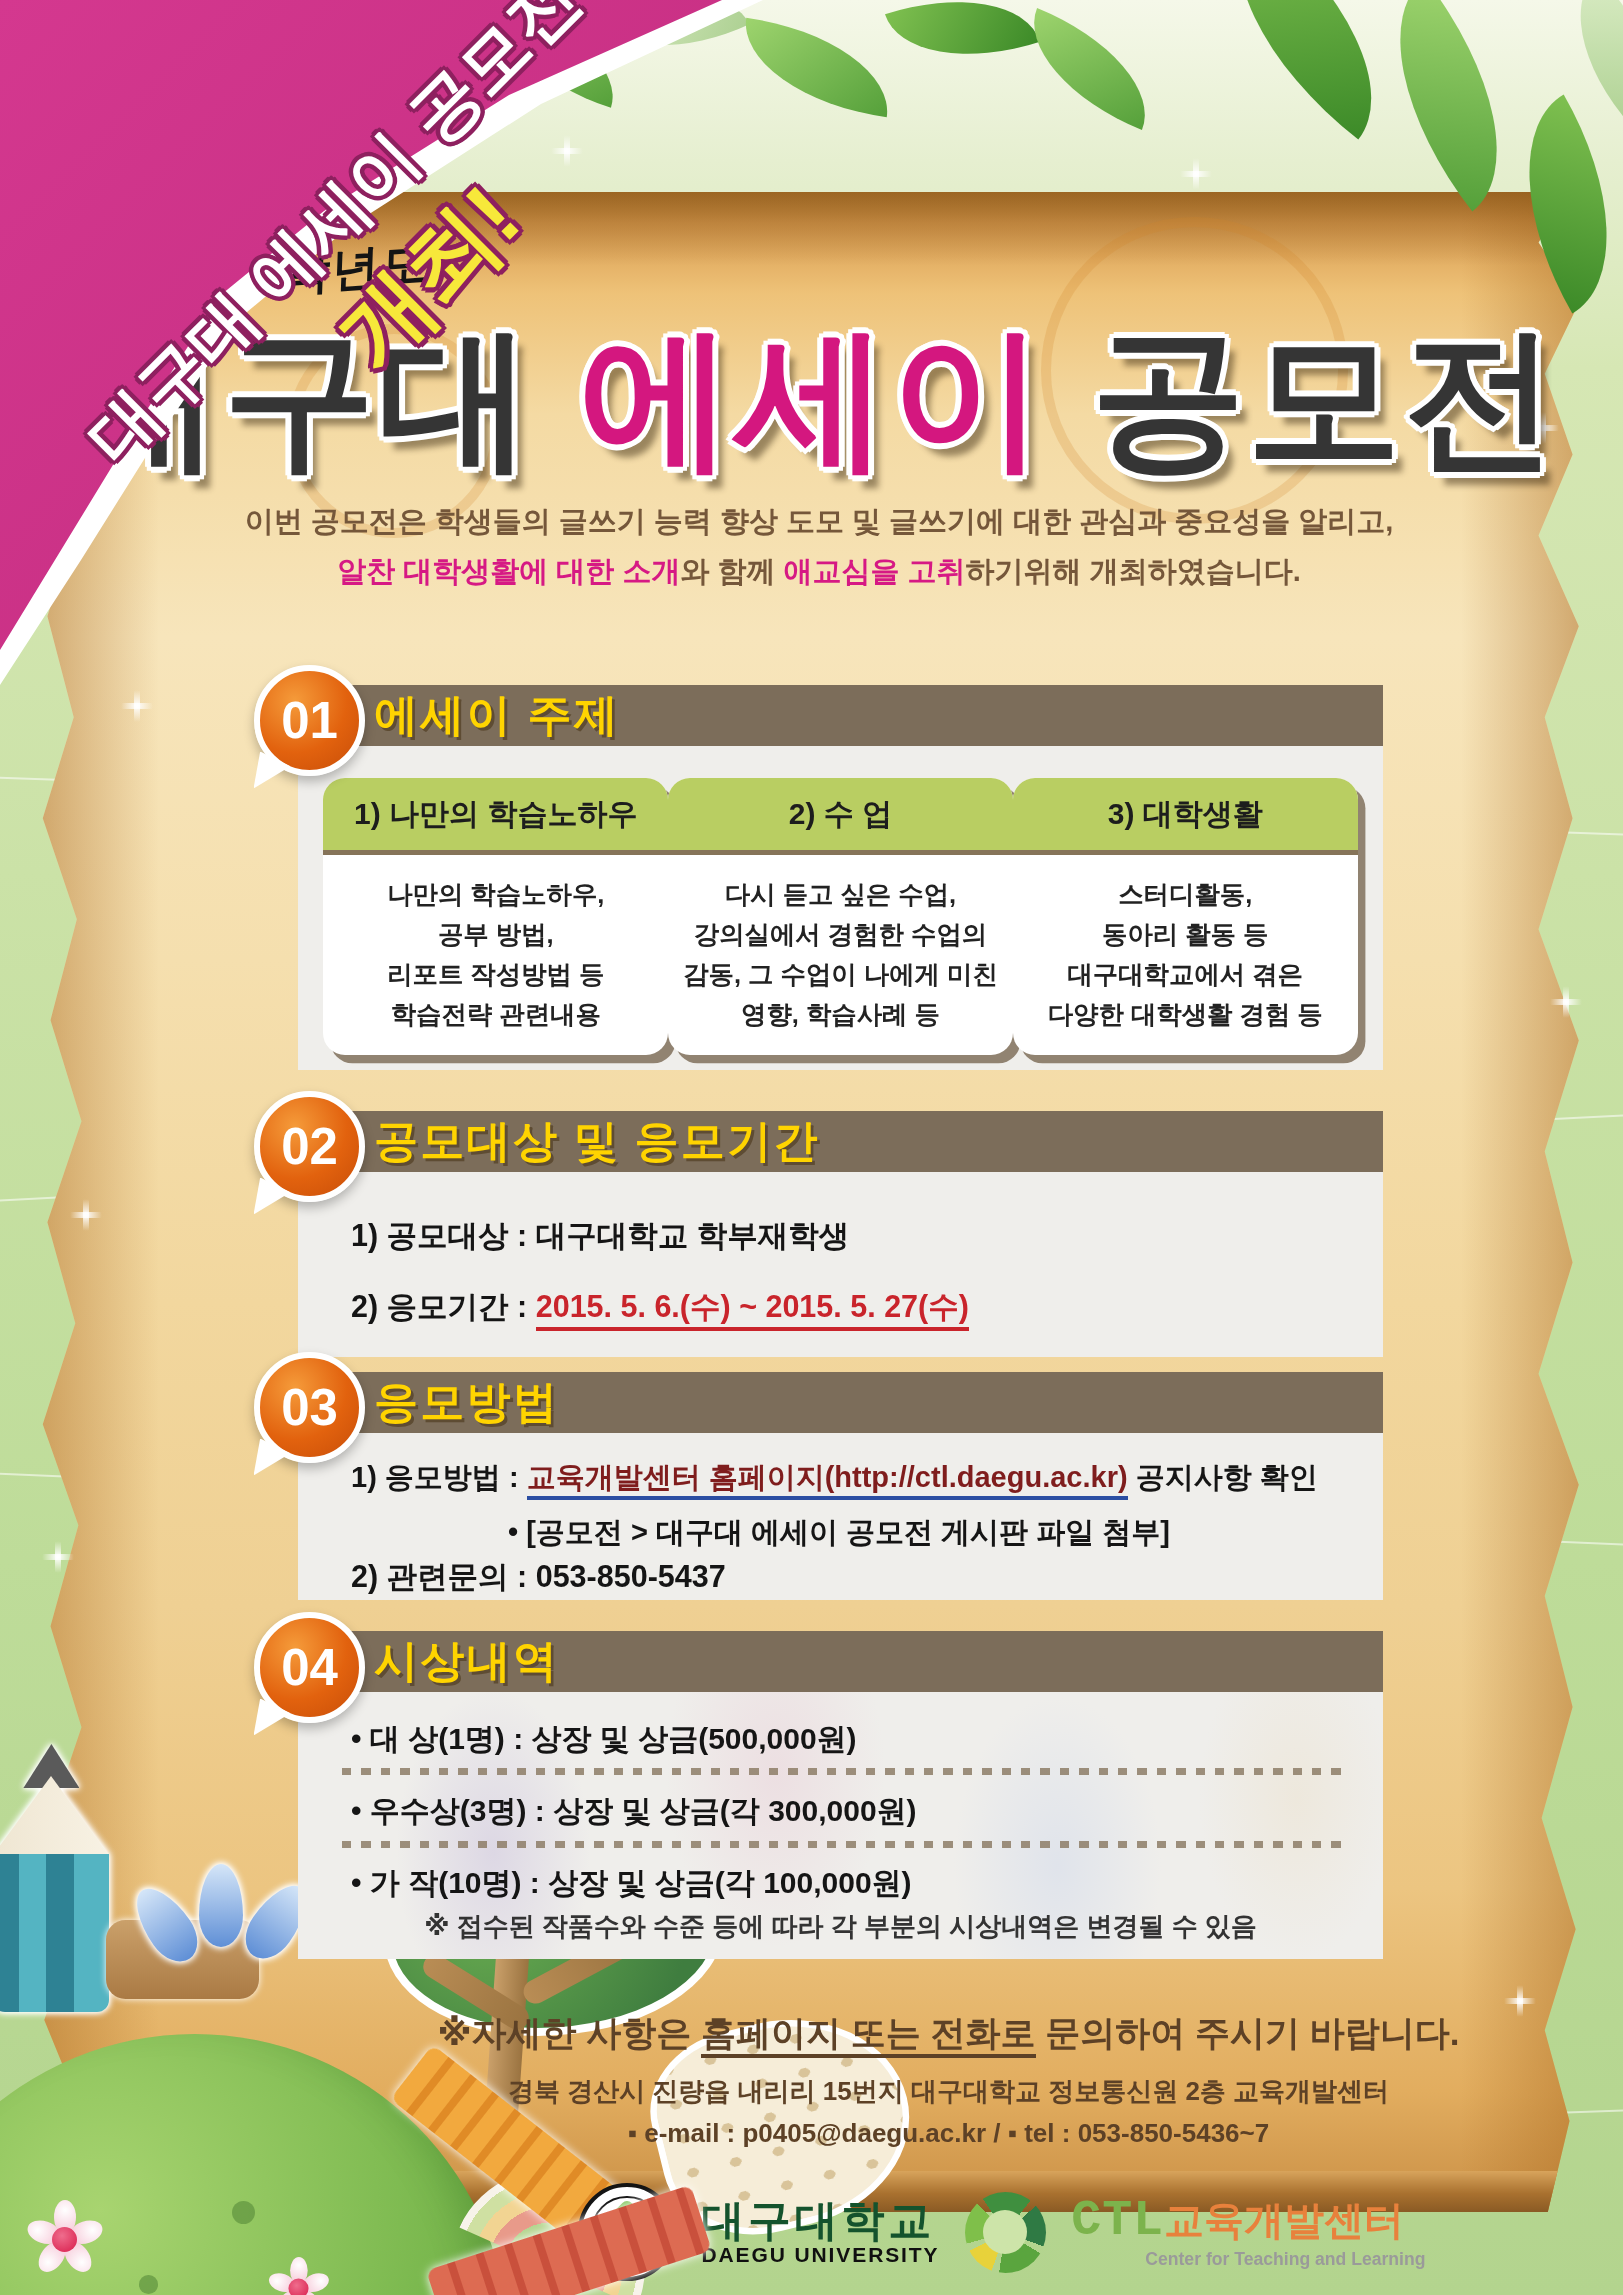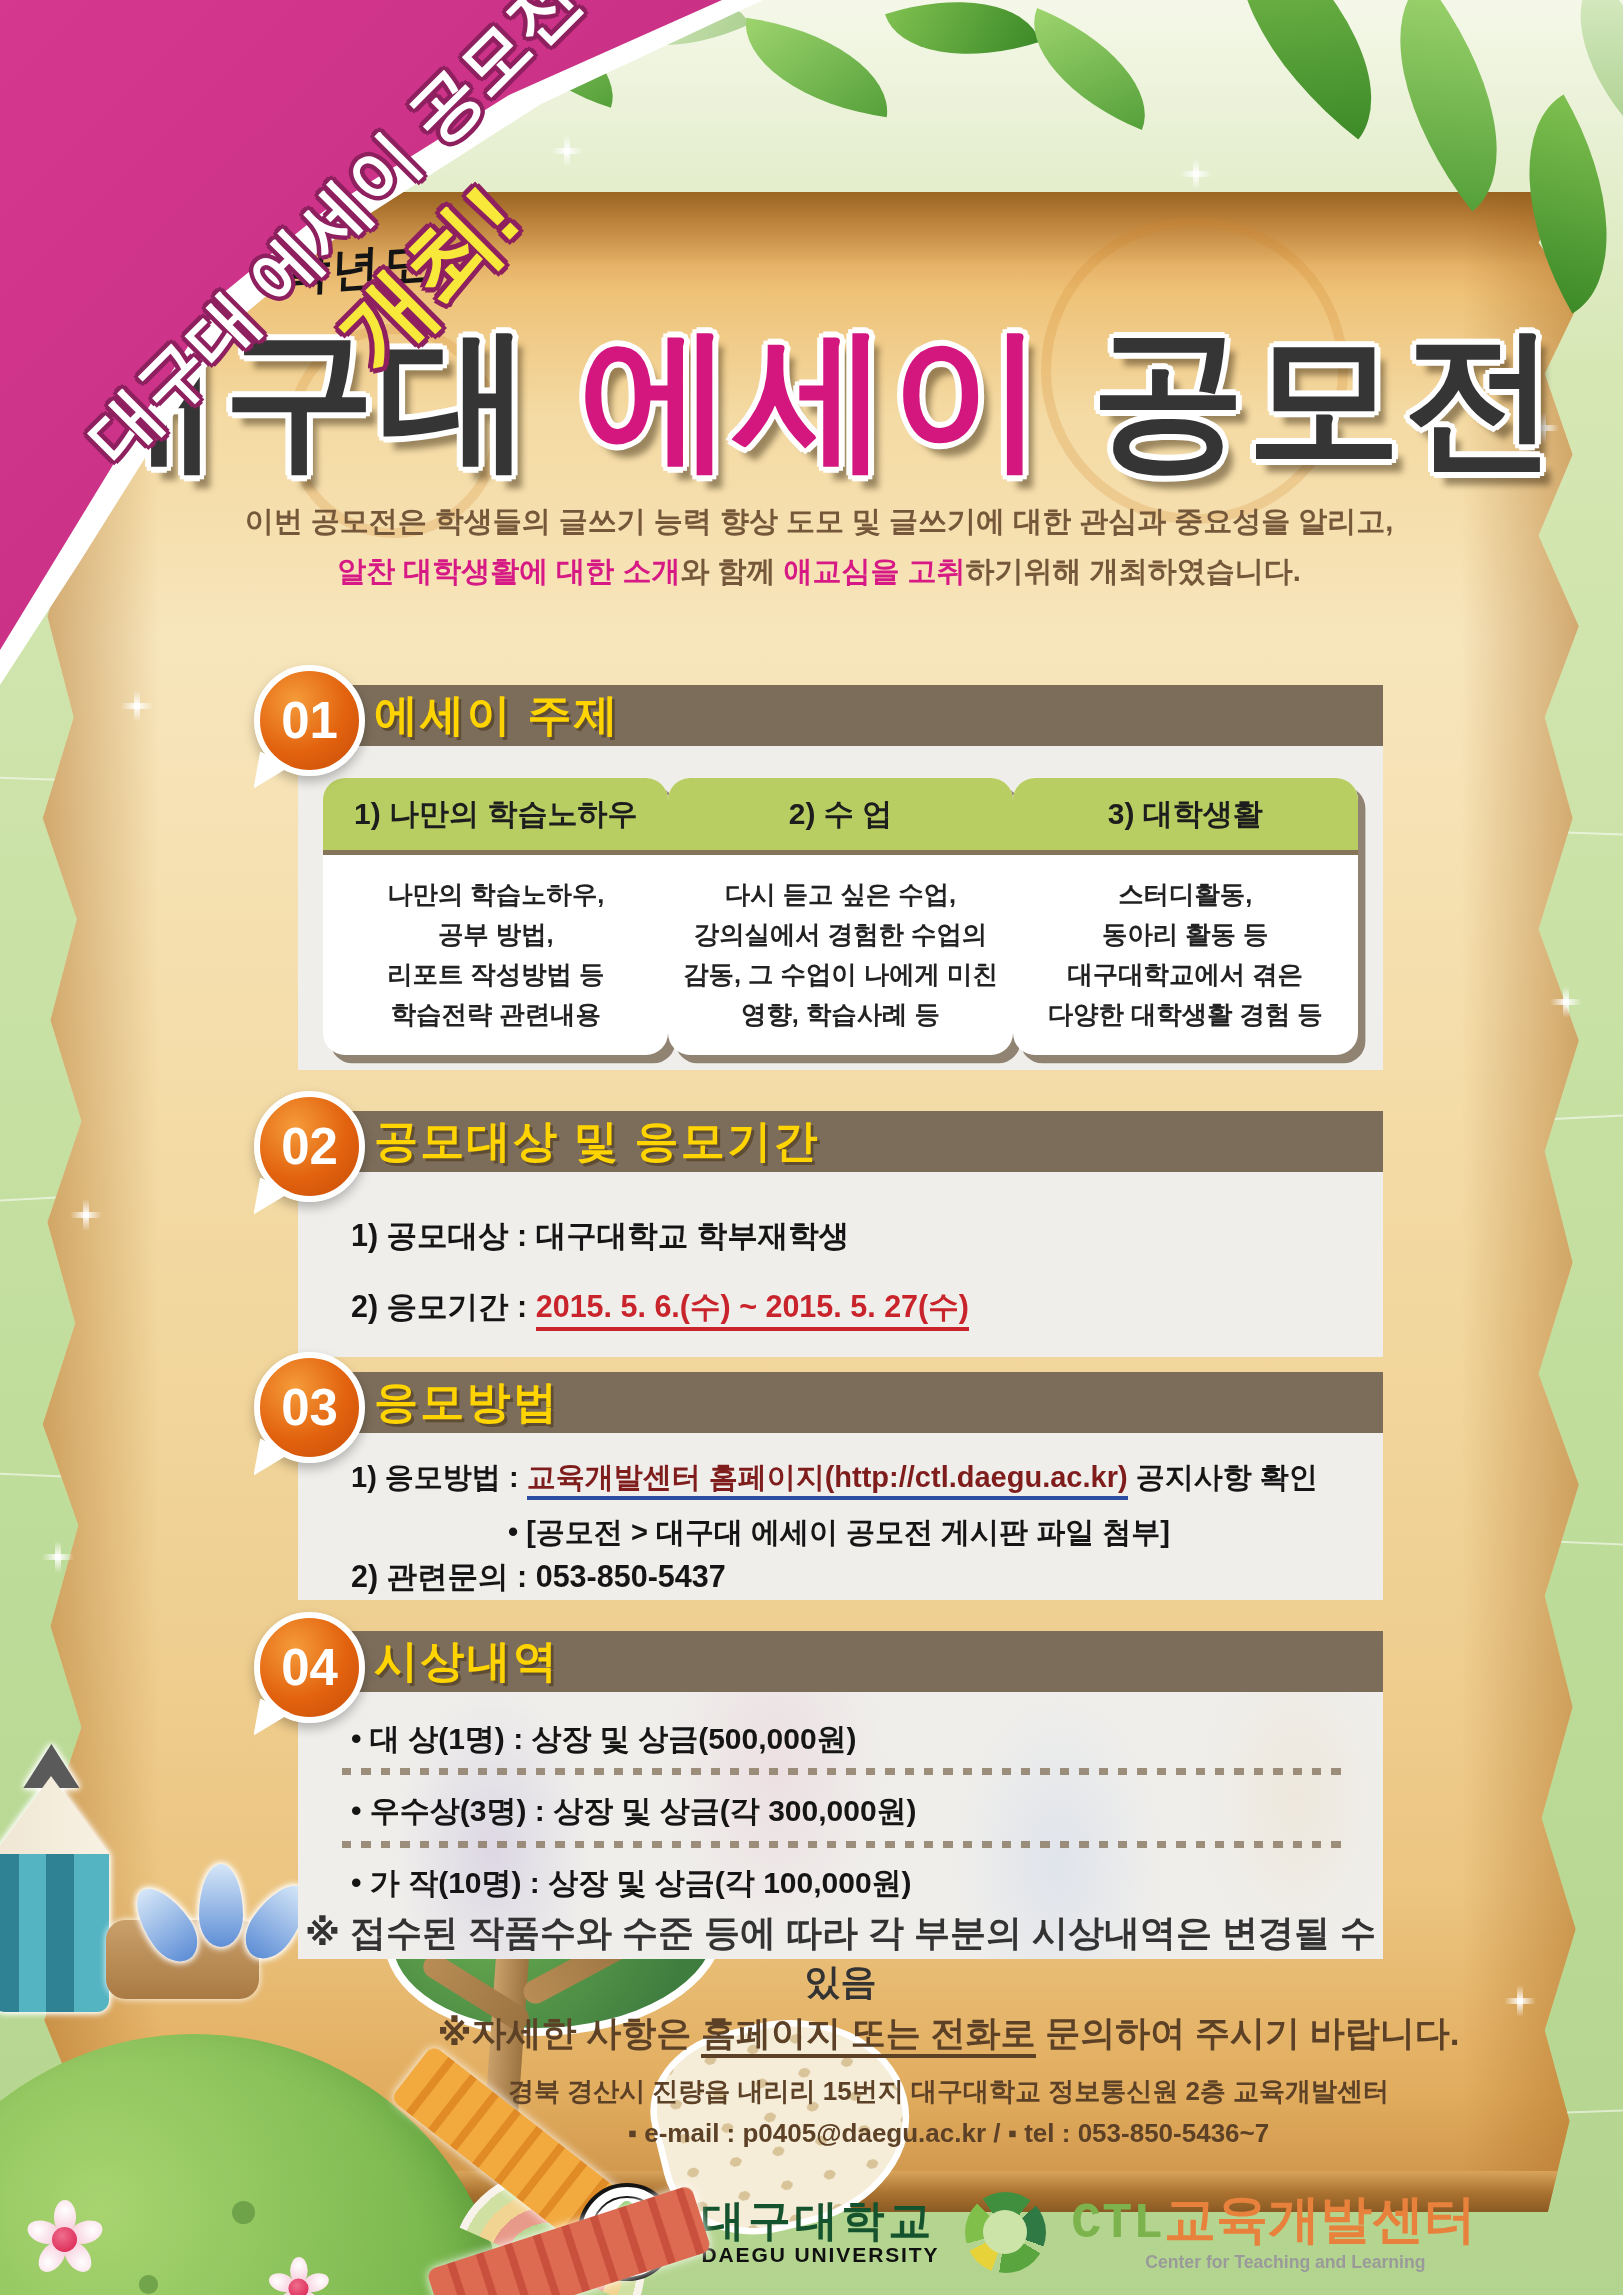--- a/index.html
+++ b/index.html
@@ -85,21 +85,21 @@
   .bullet-line{position:absolute;left:210px;font-size:29px;font-weight:700;color:#151515;white-space:nowrap;}
   
   .p4-bg::before{content:"";position:absolute;inset:0;
     background-image:radial-gradient(ellipse 139px 231px at 18% 60%,rgba(198,188,220,.45),transparent 70%),
       radial-gradient(ellipse 157px 250px at 44% 30%,rgba(232,200,212,.4),transparent 70%),
       radial-gradient(ellipse 148px 241px at 70% 65%,rgba(205,215,235,.45),transparent 70%),
       radial-gradient(ellipse 139px 231px at 92% 40%,rgba(236,226,206,.5),transparent 70%);}
   .award{position:absolute;left:53px;font-size:30px;font-weight:800;color:#151515;white-space:nowrap;z-index:1;}
   .dots{position:absolute;left:44px;width:999px;height:7.4px;z-index:1;
     background:repeating-linear-gradient(90deg,#8d7d67 0 9.3px,transparent 9.3px 19.4px);opacity:.85;}
-  .award-note{position:absolute;left:0;width:100%;text-align:center;font-size:36px;font-weight:800;color:#333;z-index:1;}
+  .award-note{position:absolute;left:0;width:100%;text-align:center;font-size:26px;font-weight:800;color:#333;z-index:1;}
   
   .f-notice{position:absolute;left:370px;top:2010px;width:1157px;z-index:5;text-align:center;
     font-size:35px;font-weight:800;color:#5d4126;white-space:nowrap;}
   .f-under{border-bottom:4.6px solid #5d4126;padding-bottom:1.9px;}
   .f-addr{position:absolute;left:370px;top:2074px;width:1157px;z-index:5;text-align:center;
     font-size:26px;font-weight:800;color:#5d4126;white-space:nowrap;}
   .f-contact{position:absolute;left:370px;top:2118px;width:1157px;z-index:5;text-align:center;
     font-size:26px;font-weight:800;color:#5d4126;white-space:nowrap;}
   
   .logos{position:absolute;left:578px;top:2183px;z-index:6;display:flex;align-items:center;gap:25.4px;}
@@ -110,21 +110,21 @@
   .seal-text{position:absolute;left:0;right:0;bottom:12px;text-align:center;font-size:7px;font-weight:700;color:#141414;letter-spacing:0.5px;}
   .du-col{display:flex;flex-direction:column;line-height:1.05;}
   .du-kr{font-size:43px;font-weight:900;color:#14532d;letter-spacing:3.7px;}
   .du-en{font-size:21px;font-weight:800;color:#101010;letter-spacing:1.9px;}
   .ctl-ring{width:81px;height:81px;border-radius:50%;position:relative;flex:0 0 auto;
     background:conic-gradient(from 200deg,#e8d23a 0 12%,rgba(0,0,0,0) 12% 15%,#7fbf4a 15% 32%,rgba(0,0,0,0) 32% 35%,#3f8f3f 35% 55%,rgba(0,0,0,0) 55% 58%,#2f7a44 58% 75%,rgba(0,0,0,0) 75% 78%,#5aa53e 78% 97%,rgba(0,0,0,0) 97%);}
   .ctl-ring::before{content:"";position:absolute;inset:18.5px;background:#cde4a9;border-radius:50%;}
   .ctl-col{display:flex;flex-direction:column;line-height:1;}
   .ctl-row{display:flex;align-items:baseline;}
   .ctl-abbr{font-size:50px;font-weight:700;color:#7cb34c;letter-spacing:0.9px;font-family:Liberation Mono, monospace;}
-  .ctl-kr{font-size:52px;font-weight:800;color:#e8813c;}
+  .ctl-kr{font-size:40px;font-weight:800;color:#e8813c;}
   .ctl-en{font-size:17.6px;font-weight:700;color:#9a9a9a;margin-top:4.6px;margin-left:74px;}
   
   .apple{position:absolute;left:-120px;top:2034px;width:629px;height:629px;border-radius:50%;z-index:4;
     background:radial-gradient(circle at 35% 28%,#a8d470,#7ab84e 55%,#5d9c3a 88%);
     box-shadow:inset -23px -18.5px 42px rgba(0,60,0,.18);}
   .apple-dot{position:absolute;border-radius:50%;background:#5a8f3c;opacity:.65;}
   .flower{position:absolute;width:79px;height:79px;z-index:5;}
   .flower .petal{position:absolute;left:29px;top:0;width:22px;height:34px;border-radius:50%;
     background:radial-gradient(circle at 50% 30%,#fff,#f5c3d4);transform-origin:11px 39px;}
   .flower::after{content:"";position:absolute;left:27px;top:27px;width:25px;height:25px;border-radius:50%;

